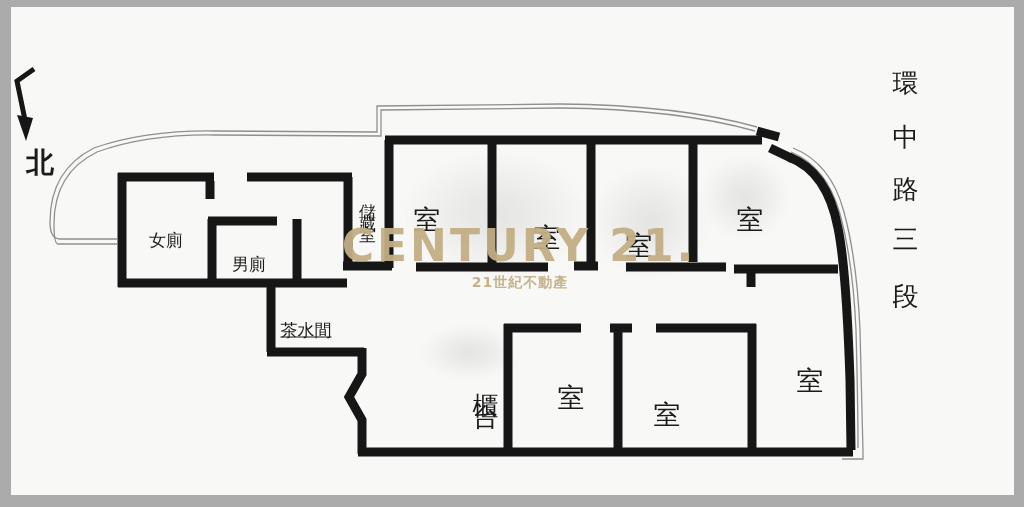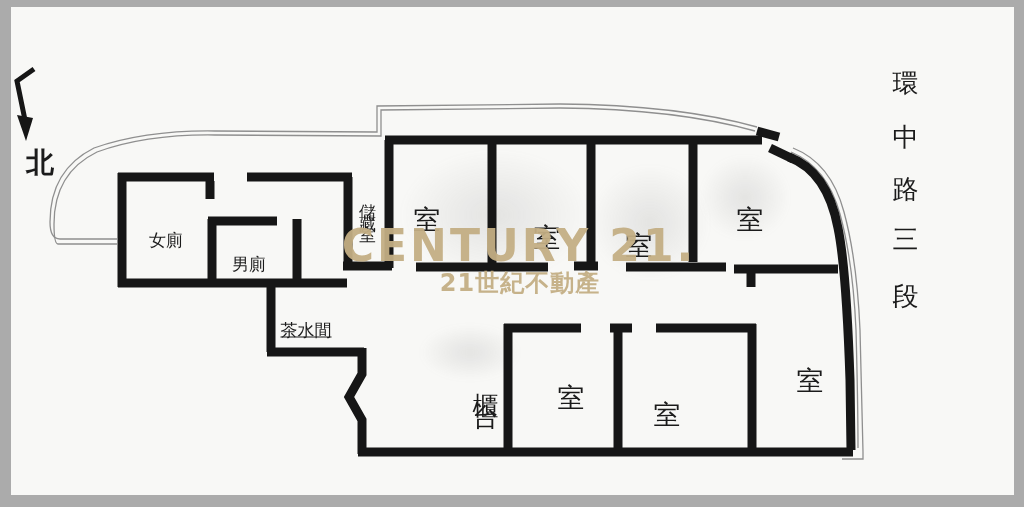--- a/index.html
+++ b/index.html
@@ -27,21 +27,21 @@
     font-family:"DejaVu Sans","Liberation Sans",sans-serif;
   }
   .north{font-size:28px;font-weight:600;}
   .wm-brand{
     position:absolute;transform:translate(-50%,-50%);
     font-size:44px;font-weight:700;letter-spacing:3px;
     color:rgba(195,174,132,0.95);white-space:nowrap;
   }
   .wm-sub{
     position:absolute;transform:translate(-50%,-50%);
-    font-size:24px;font-weight:700;letter-spacing:1px;
+    font-size:14px;font-weight:700;letter-spacing:1px;
     color:rgba(195,174,132,0.95);white-space:nowrap;
   }
   .blob{
     position:absolute;border-radius:50%;
     background:radial-gradient(closest-side,rgba(120,120,120,0.16),rgba(120,120,120,0));
     filter:blur(3px);
   }
 </style>
 </head>
 <body>

